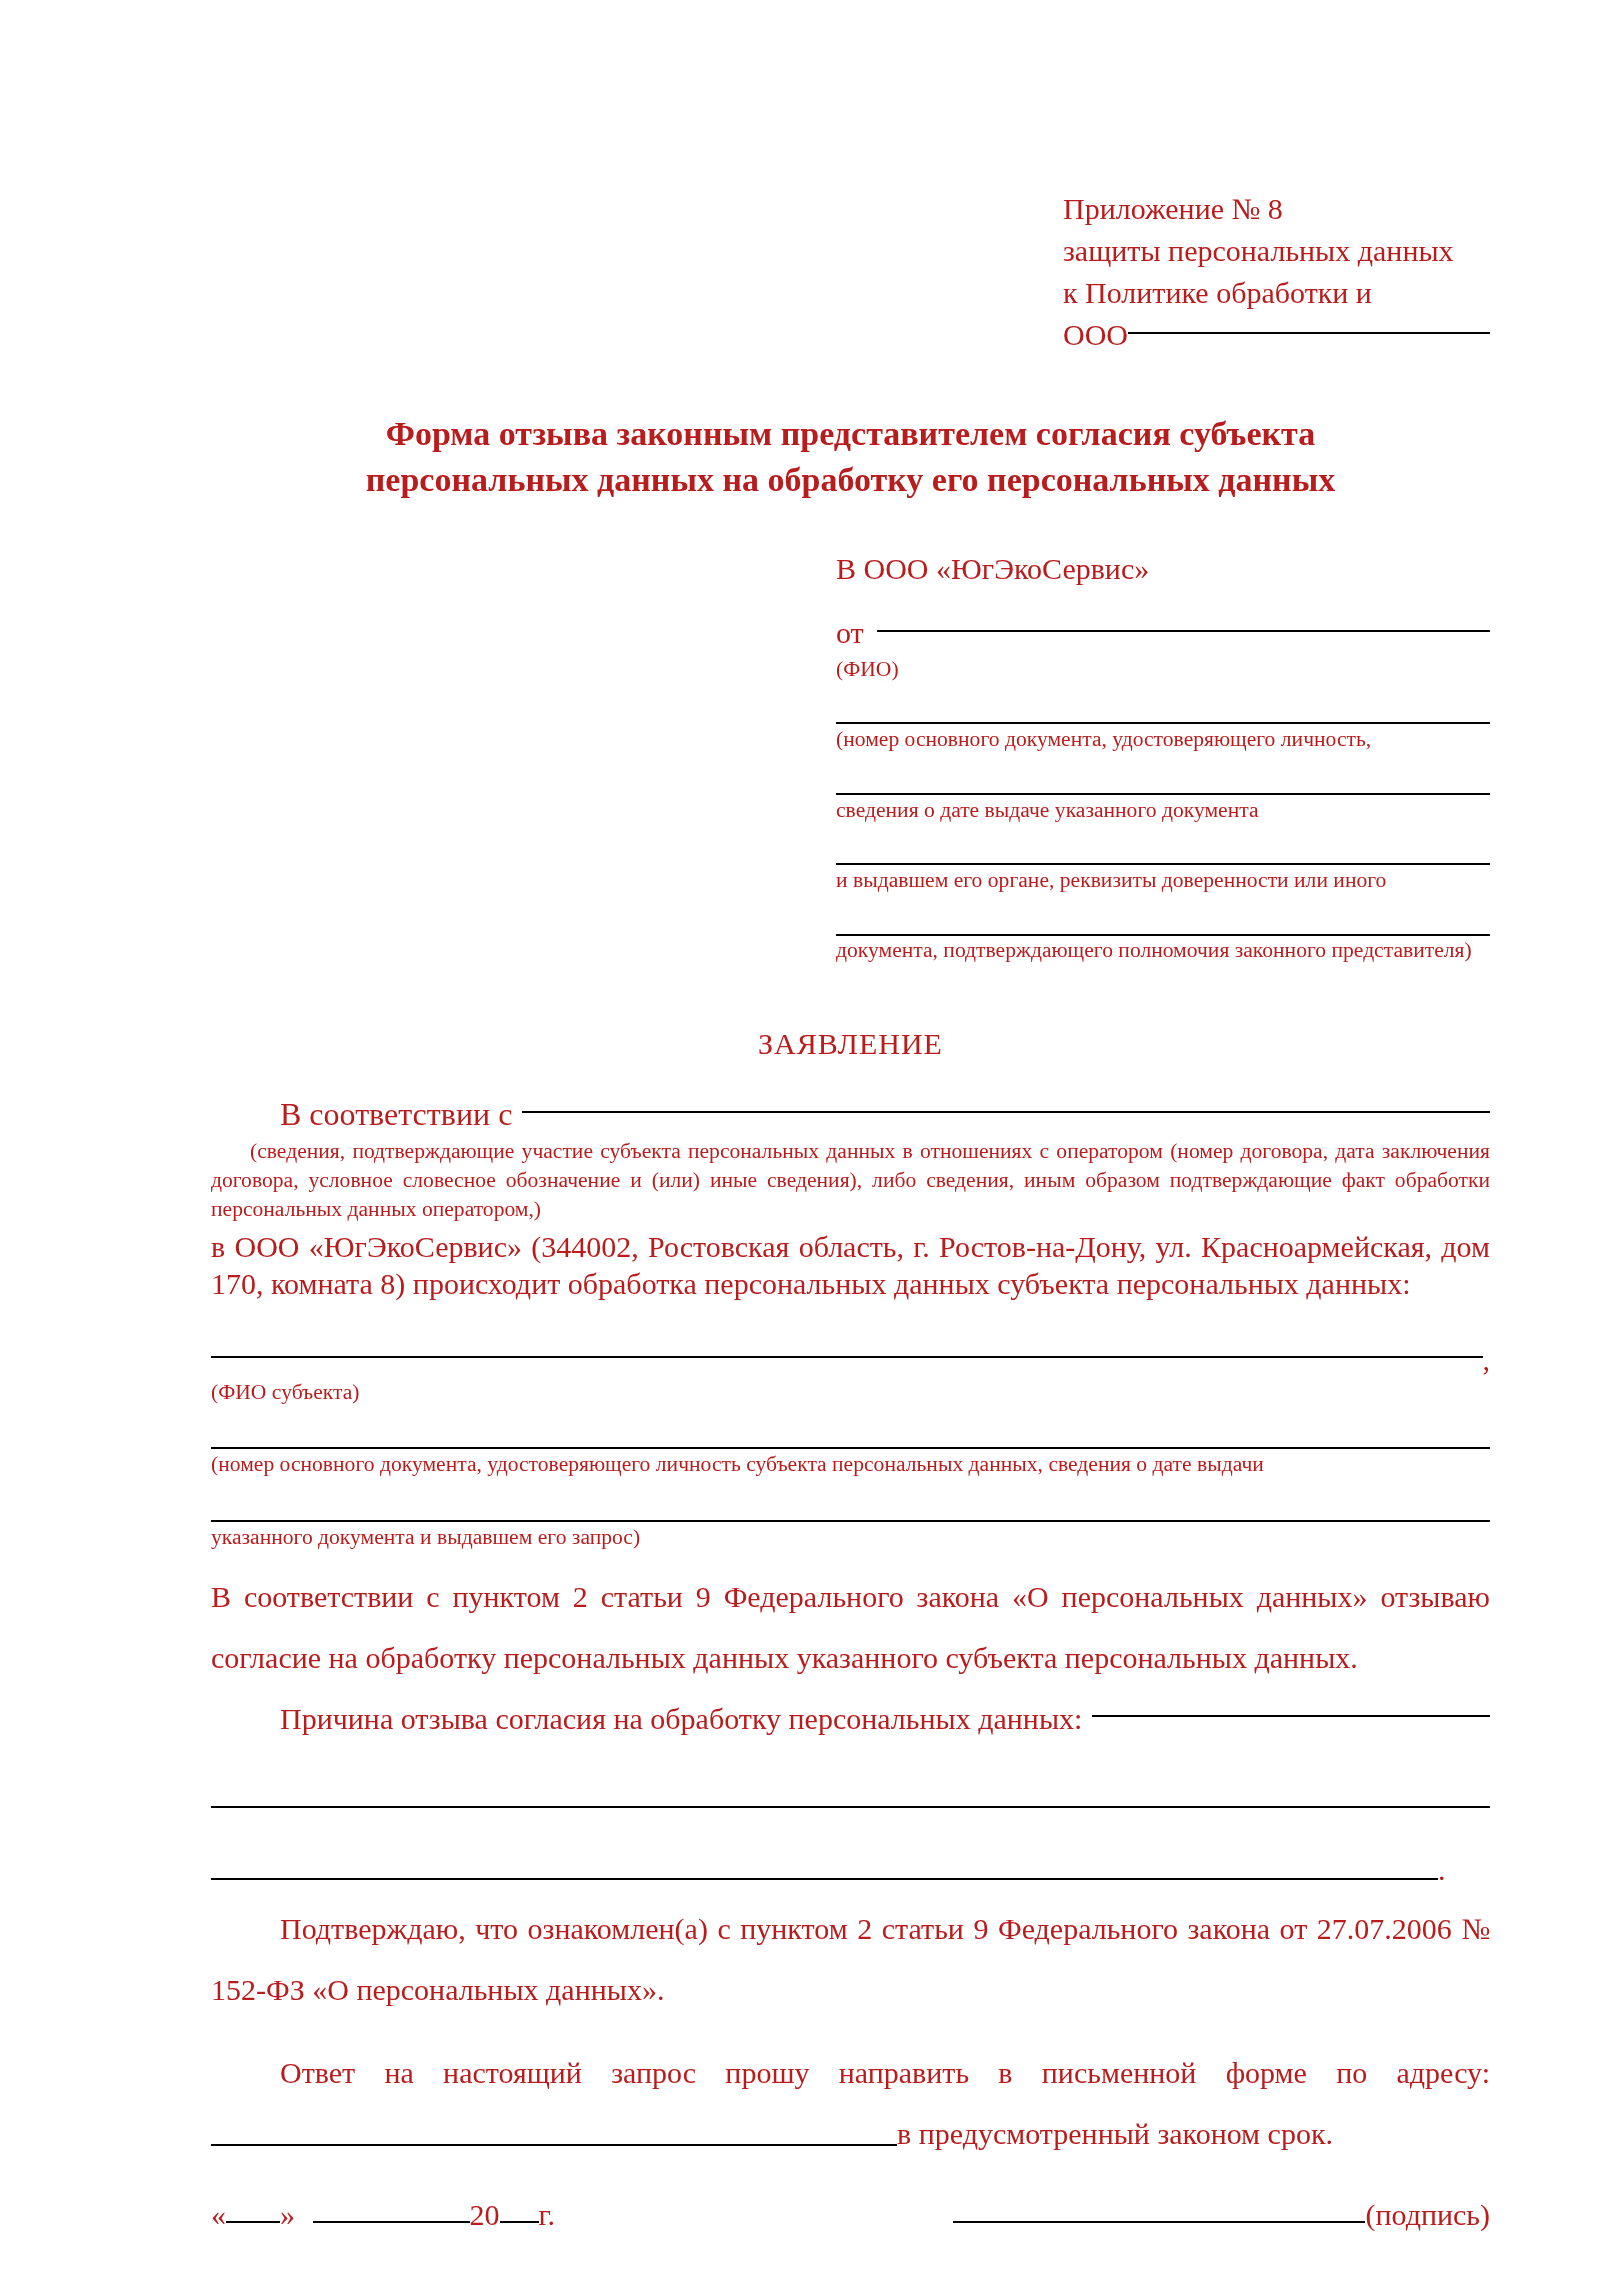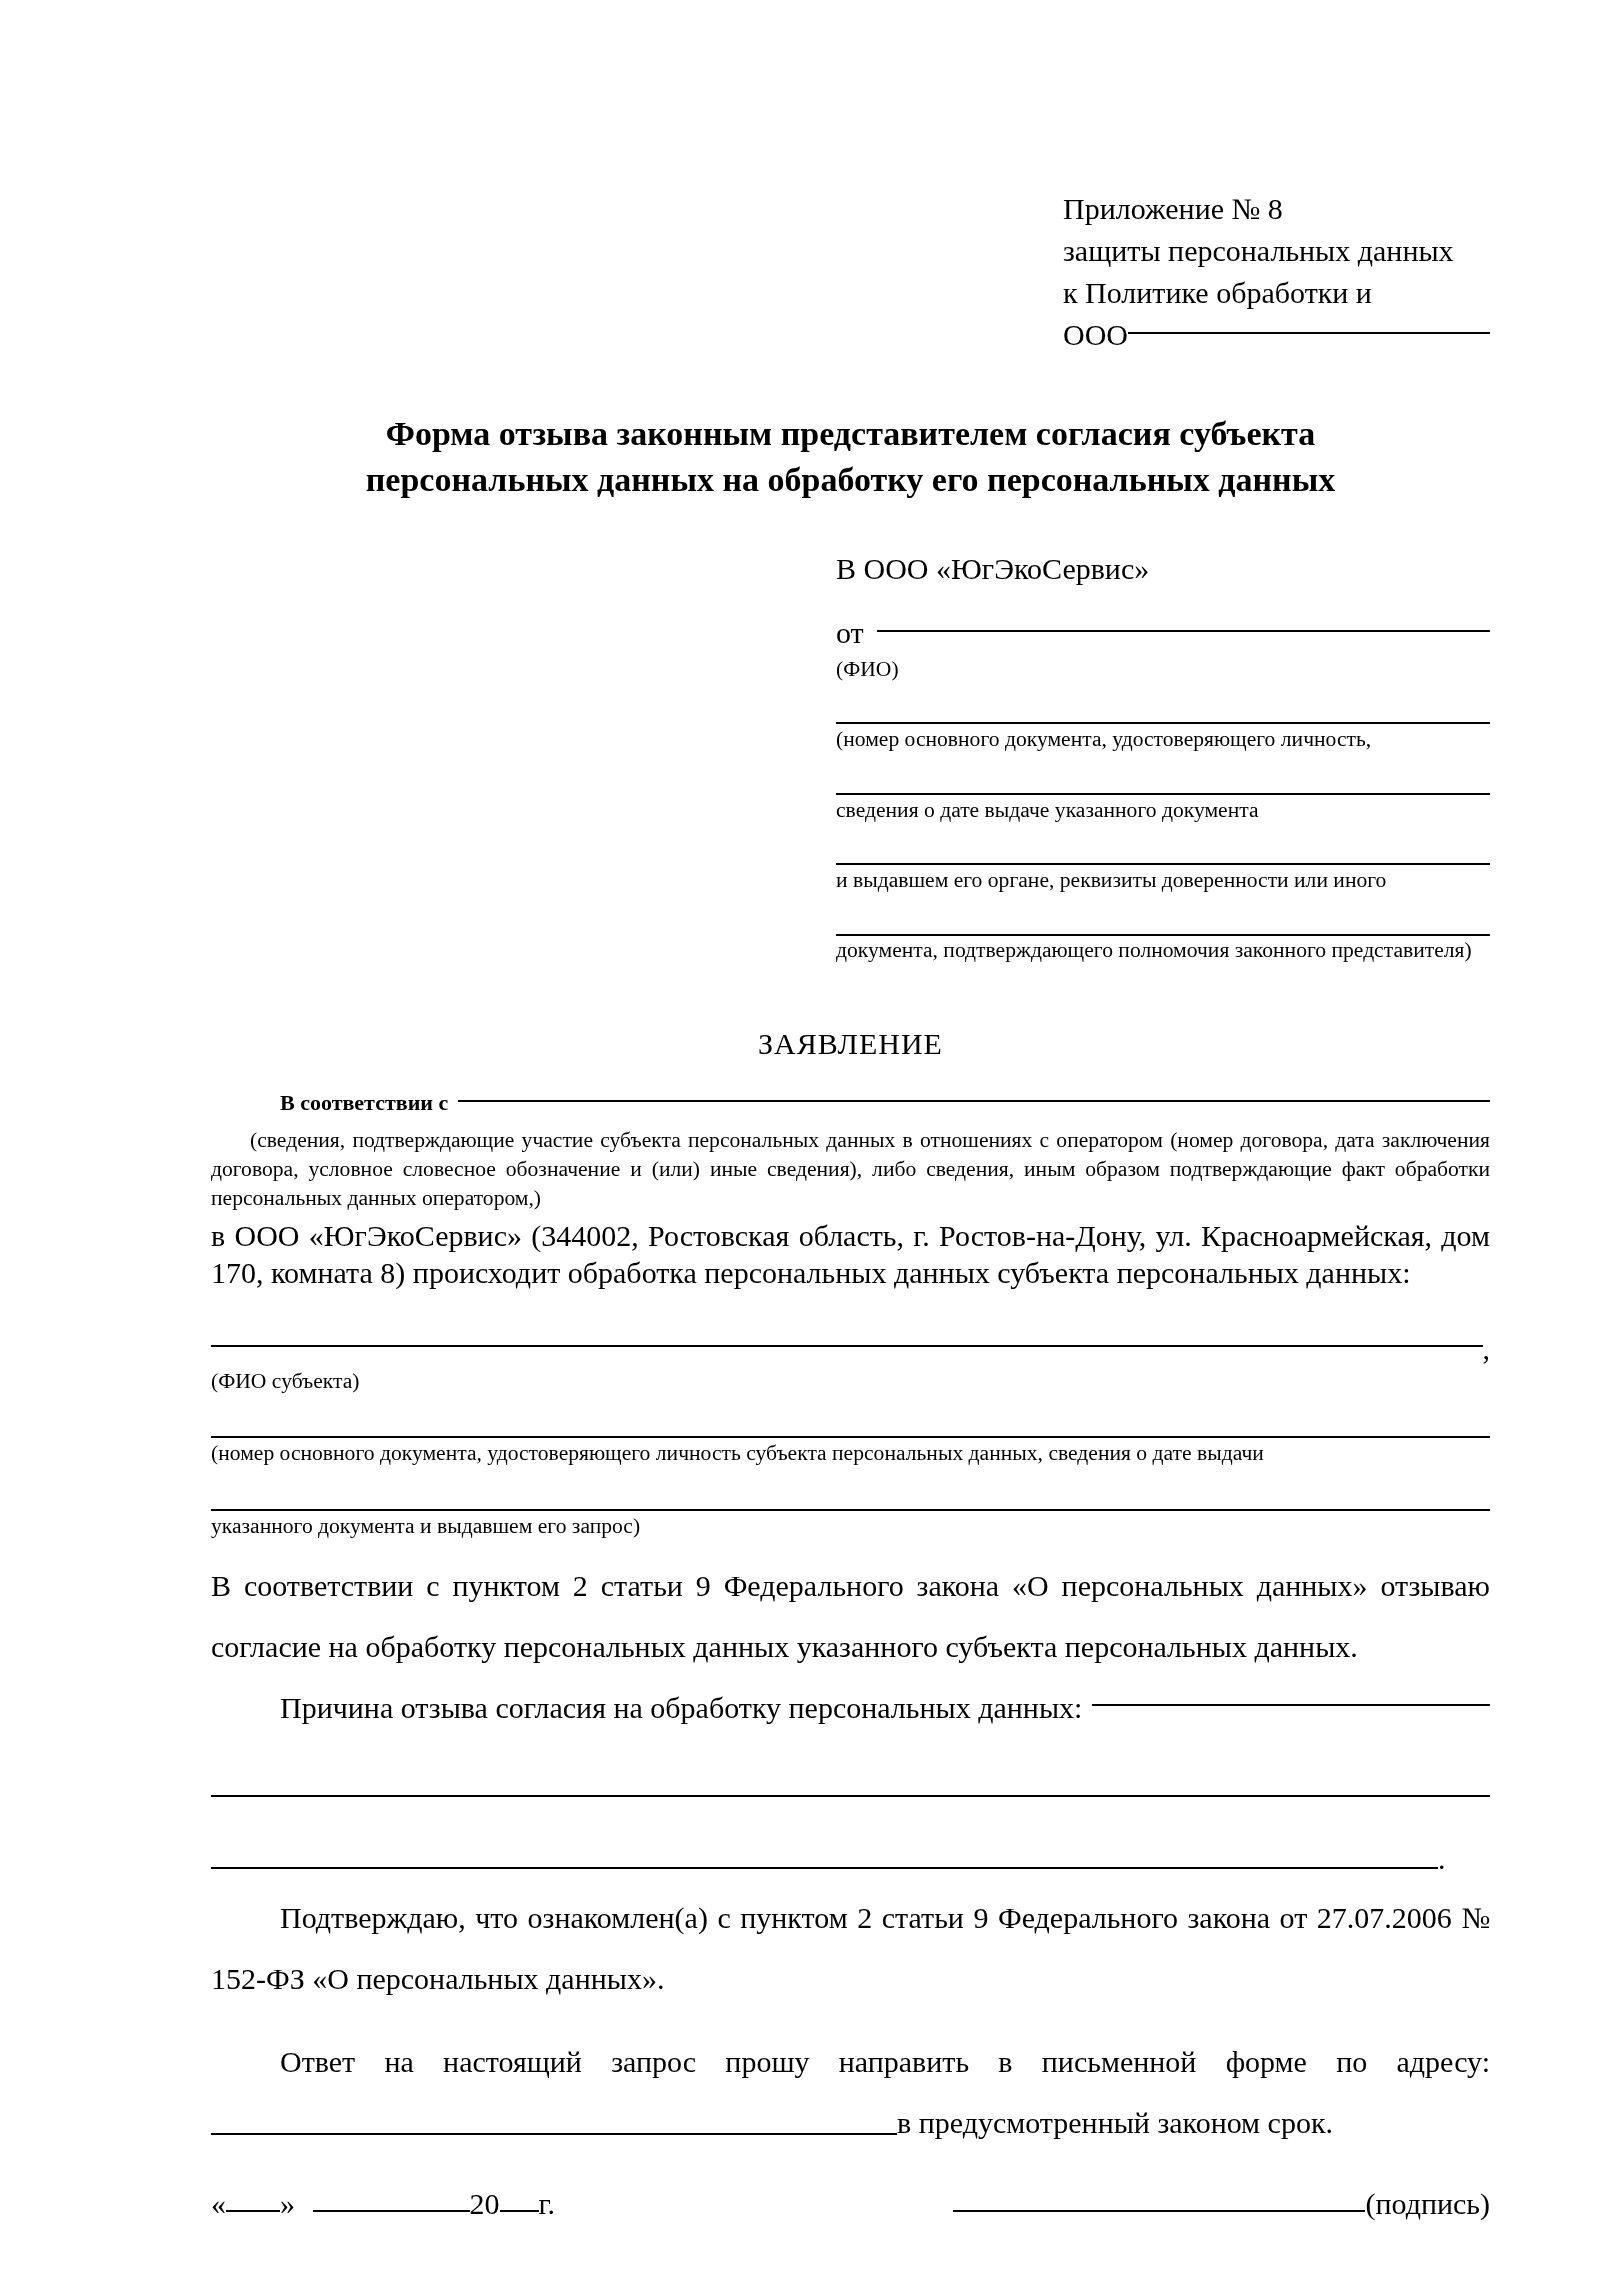--- a/index.html
+++ b/index.html
@@ -1,21 +1,21 @@
 <!DOCTYPE html>
 <html><head>
 <meta charset="utf-8">
 <style>
   html,body { margin:0; padding:0; background:#e8e8e8; }
   .page {
     position:relative;
     width:1621px; height:2293px;
     margin:0 auto;
     background:#ffffff;
-    color:#000000;
+    color:#b91c1c;
     font-family:"Liberation Serif","DejaVu Serif",serif;
     box-sizing:border-box;
     padding:0 131px 0 211px;
     overflow:hidden;
   }
 
   
   .appendix { margin-left:auto; width:427px; padding-top:188px; font-size:30px; line-height:42px; }
   .appendix .row { display:flex; }
 
@@ -28,21 +28,21 @@
 
   .addressee { margin-top:45px; margin-left:625px; width:654px; font-size:30px; line-height:42px; }
   .addressee .from-row { margin-top:22px; }
   .addressee .from-row .label { white-space:nowrap; padding-right:13.7px; }
   .cap { font-size:21.6px; line-height:25.5px; text-align:left; margin-top:2.9px; }
   .doc-row { margin-top:39px; }
   .doc-row .line { border-bottom:2.9px solid #000; height:1px; }
 
   .heading { margin-top:59px; text-align:center; font-size:30px; line-height:42px; letter-spacing:1px; }
 
-  .accordance { margin-top:17px; font-size:22px; line-height:42px;font-weight:bold; }
+  .accordance { margin-top:28px; font-size:32px; line-height:42px; }
   .accordance .label { white-space:nowrap; margin-left:69px; padding-right:9.8px; }
 
   .note { font-size:21.6px; line-height:29px; text-align:justify; text-indent:39px; margin-top:2px; }
 
   .para { font-size:30px; line-height:37px; text-align:justify; }
   .para-op { margin-top:3.9px; }
 
   .blank-row { margin-top:41px; font-size:30px; }
   .blank-row .line { border-bottom:2.9px solid #000; height:1px; }
 

